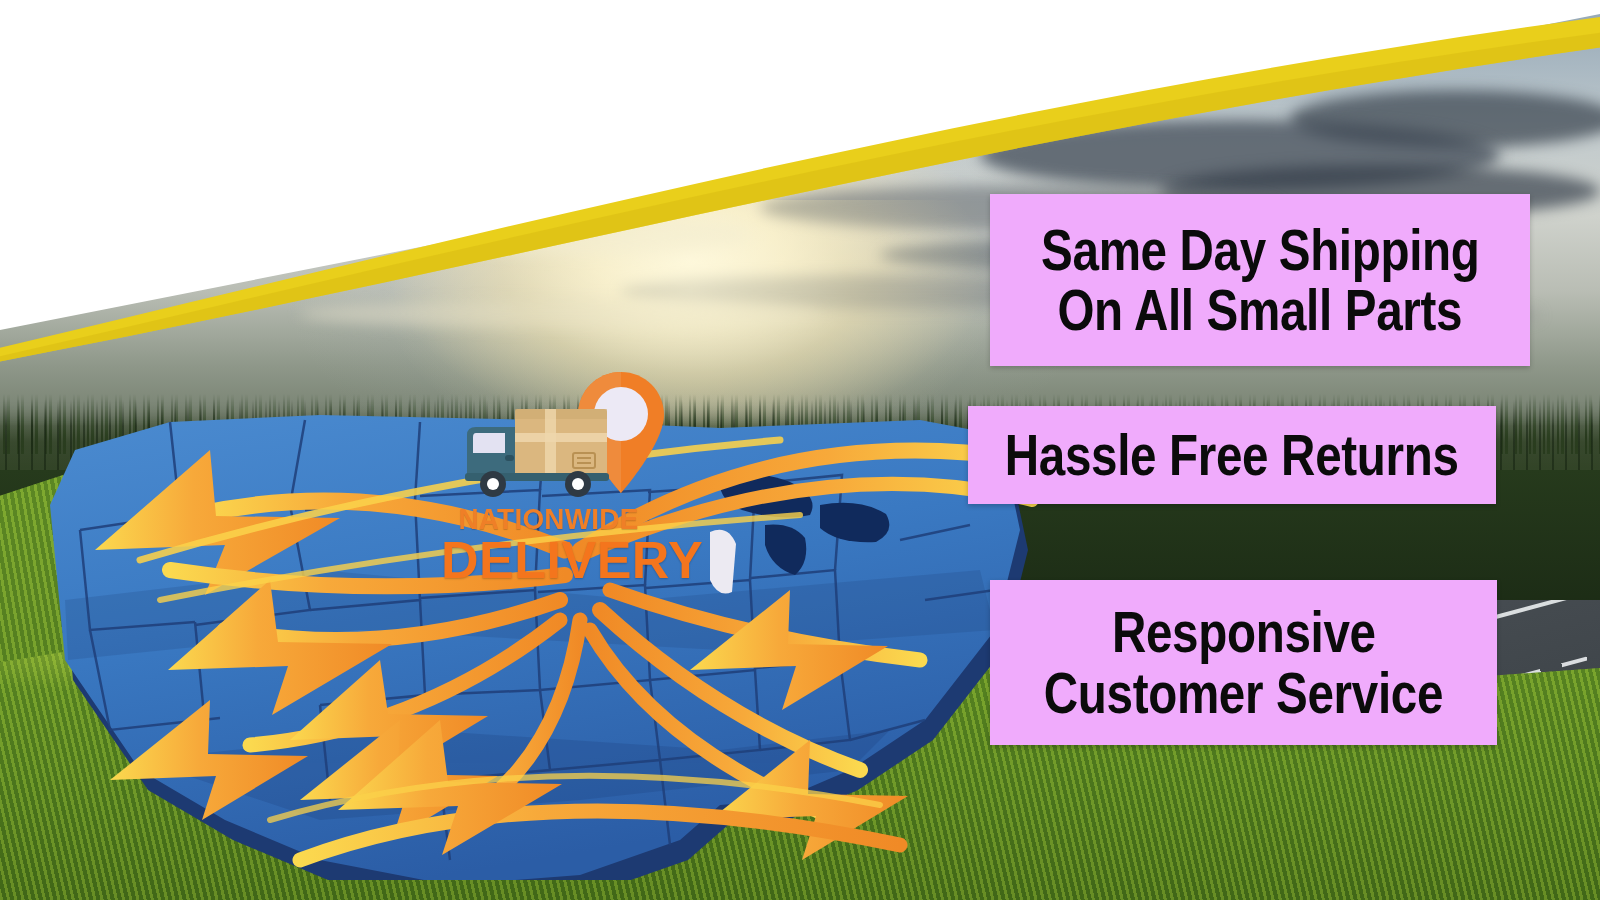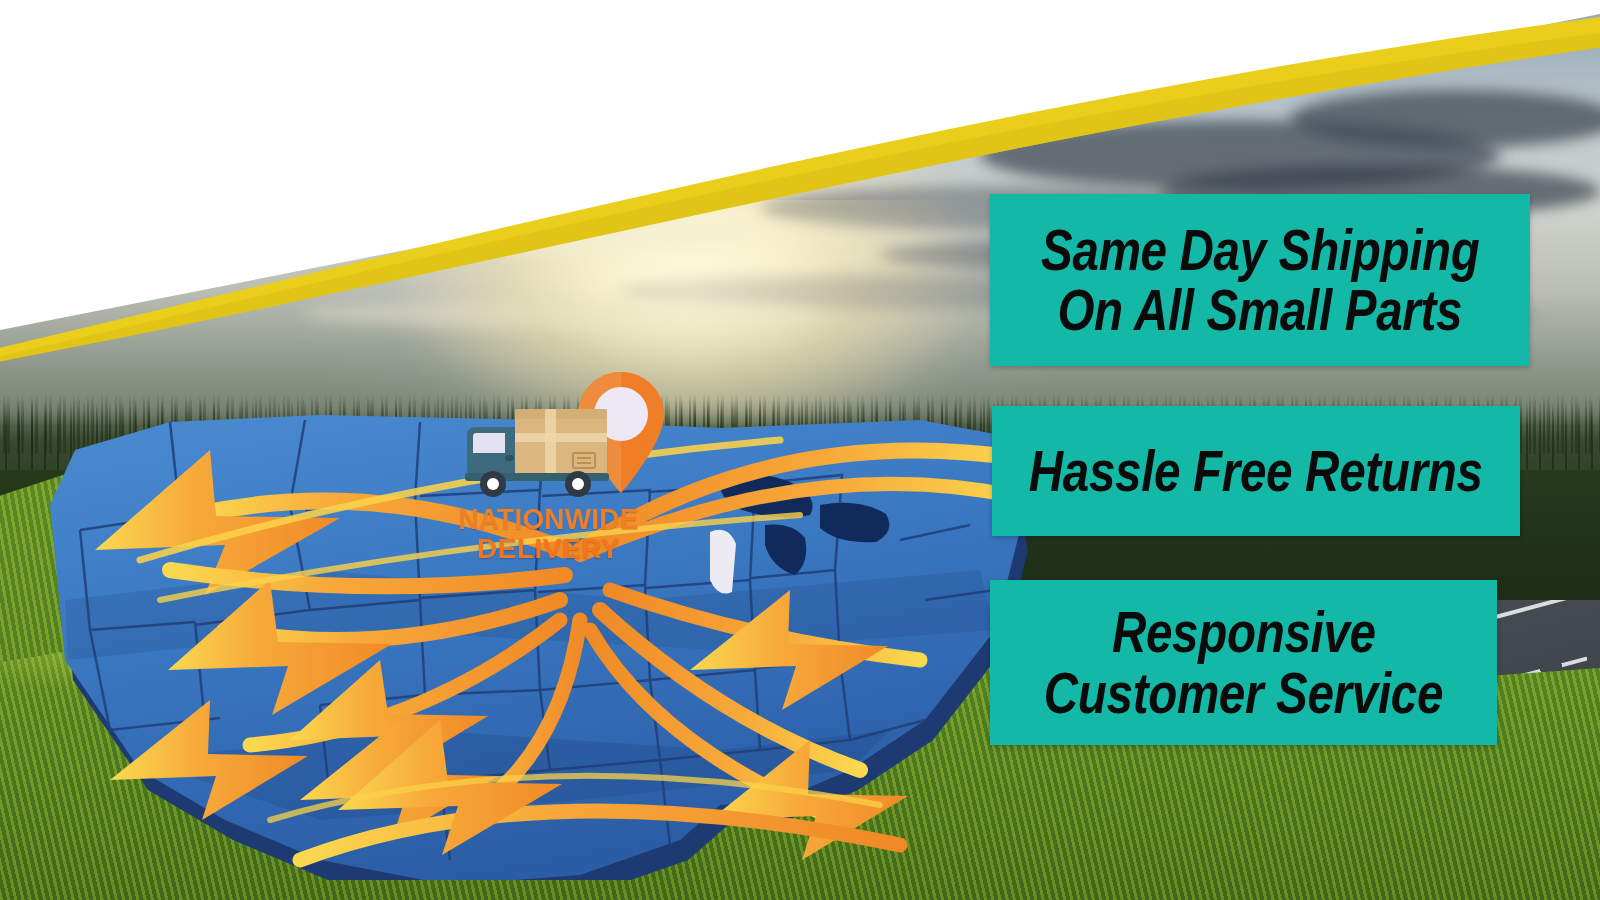--- a/index.html
+++ b/index.html
@@ -177,54 +177,53 @@
     display:block;
     font-family:"Liberation Sans", sans-serif;
     font-weight:700; font-size:29px; letter-spacing:.3px;
     color:#ef7f27;
     transform:scaleX(.96);
     text-shadow:0 1px 1px rgba(0,0,0,.18);
   }
   .nd-text .l2 {
     display:block;
     font-family:"Liberation Sans", sans-serif;
-    font-weight:700; font-size:28px; letter-spacing:.5px;
+    font-weight:700; font-size:52px; letter-spacing:.5px;
     color:#f4751d;
     margin-top:2px;
     text-shadow:0 1px 2px rgba(0,0,0,.22);
   }
 
   
   .logo { position:absolute; left:34px; top:22px; width:310px; height:150px; }
   .logo svg { display:block; }
 
   
   .panel {
     position:absolute;
-    background:#14b8a6;
+    background:#f0abfc;
     display:flex; flex-direction:column;
     align-items:center; justify-content:center;
     text-align:center;
     color:#0b0b0b;
     box-shadow:0 2px 5px rgba(0,0,0,.22);
-    font-style:italic;
   }
   .panel .line {
     display:block;
     font-family:"Liberation Sans", sans-serif;
     font-weight:700;
     letter-spacing:-.4px;
     transform:scaleX(.82);
     transform-origin:center;
     white-space:nowrap;
     line-height:1.04;
   }
   #panel-1 { left:990px; top:194px;  width:540px; height:172px; }
   #panel-1 .line { font-size:58px; }
-  #panel-2 { left:992px; top:406px;  width:528px; height:130px; }
+  #panel-2 { left:968px; top:406px;  width:528px; height:98px; }
   #panel-2 .line { font-size:58px; }
   #panel-3 { left:990px; top:580px;  width:507px; height:165px; }
   #panel-3 .line { font-size:58px; }
 </style>
 </head>
 <body>
 
 <div id="banner">
 
   <div class="photo">

